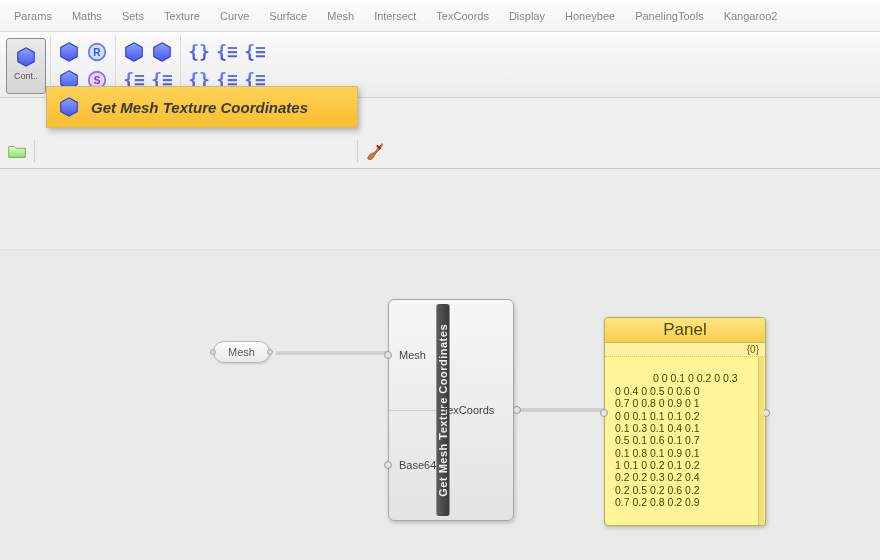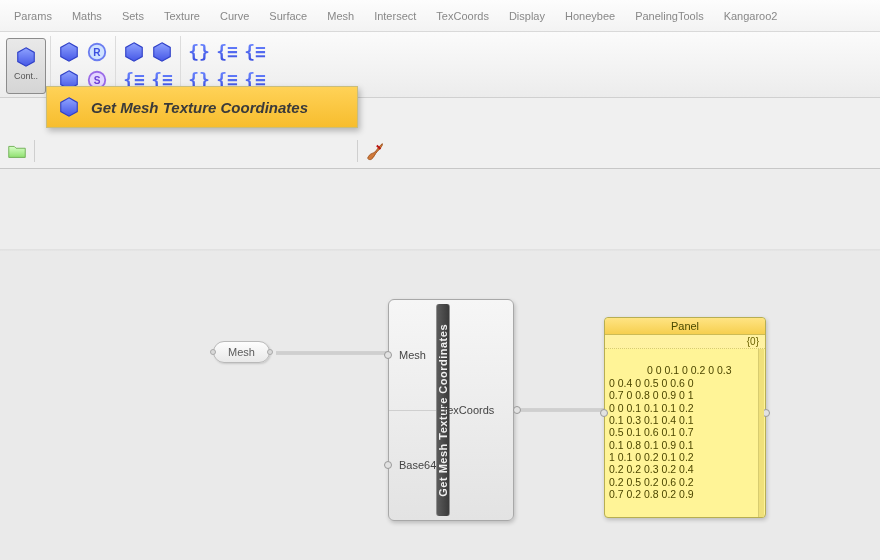--- a/index.html
+++ b/index.html
@@ -50,23 +50,23 @@
   .comp .ports.left div:last-child{border-bottom:none;}
   .comp .ports.right { width:66px;}
   .comp .ports.right div { flex:1; display:flex; align-items:center; justify-content:flex-end; padding-right:22px; position:relative;}
   .comp .titlebar { width:22px; background:linear-gradient(90deg,#5b5b5b,#3a3a3a); border-left:1px solid #8f8f8f; border-right:1px solid #8f8f8f; border-radius:3px; margin:4px 0; display:flex; align-items:center; justify-content:center;}
   .comp .titlebar span { writing-mode: vertical-rl; transform: rotate(180deg); color:#f0f0f0; font-size:11px; font-weight:600; letter-spacing:.5px;}
   .grip { position:absolute; width:8px; height:8px; background:#e2e2e2; border:1px solid #9a9a9a; border-radius:50%; top:50%; margin-top:-4px;}
   .grip.l{left:-5px;} .grip.r{right:-5px;}
 
   
   .panel { position:absolute; left:604px; top:148px; width:162px; border:1px solid #b7ae52; border-radius:4px; background:#fff497; box-shadow:1px 2px 4px rgba(0,0,0,.2); font-size:10px;}
-  .panel-head { background:linear-gradient(#ffe483,#f6cf4f); text-align:center; font-size:11px; color:#4a4a00; padding:2px 9px; border-bottom:1px solid #cdbb55; border-radius:4px 4px 0 0;}
+  .panel-head { background:linear-gradient(#ffe483,#f6cf4f); text-align:center; font-size:17px; color:#4a4a00; padding:2px 9px; border-bottom:1px solid #cdbb55; border-radius:4px 4px 0 0;}
   .panel-sub { text-align:right; padding:1px 6px; color:#6b6200; background:#fff2a2; border-bottom:1px dotted #d8cc70;}
-  .panel-body { padding:3px 2px 4px 4px; font-family: Consolas, monospace; font-size:10.5px; color:#4d4700; line-height:1.18; white-space:pre; position:relative;}
+  .panel-body { padding:3px 2px 4px 10px; font-family: Consolas, monospace; font-size:10.5px; color:#4d4700; line-height:1.18; white-space:pre; position:relative;}
   .panel-scroll { position:absolute; right:1px; top:0; bottom:0; width:6px; background:#efe07a; border-left:1px solid #d8cc70;}
   .panel .grip.pl{ left:-5px; top:95px;} .panel .grip.pr{ right:-5px; top:95px;}
 
   
   .wire { position:absolute; stroke:#b7b7b7; stroke-width:3; fill:none; }
   .wire.inner{ stroke:#d7d7d7; stroke-width:1.4;}
 
   
   .brush { width:22px; height:22px; }
 </style>

